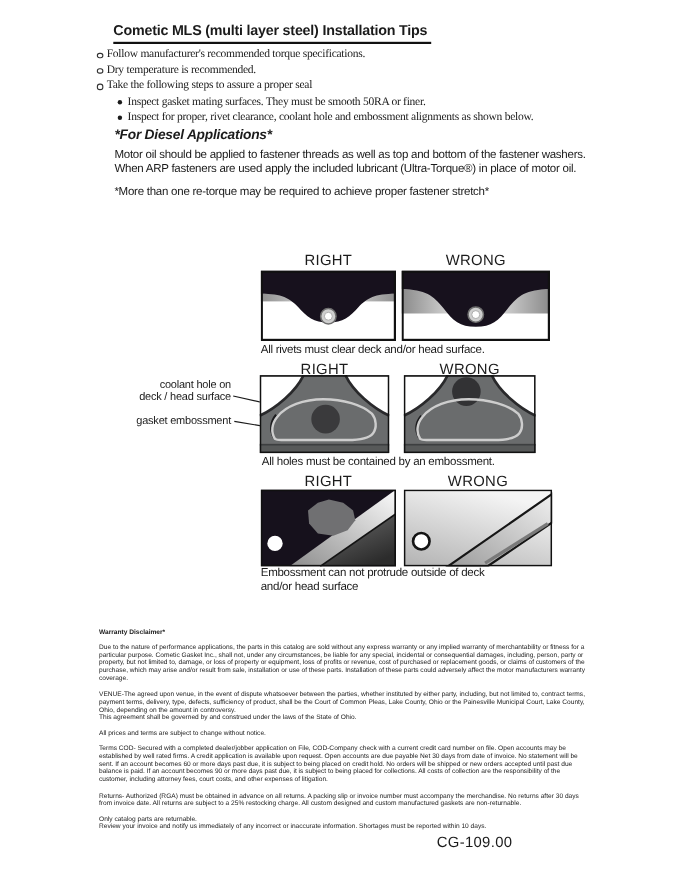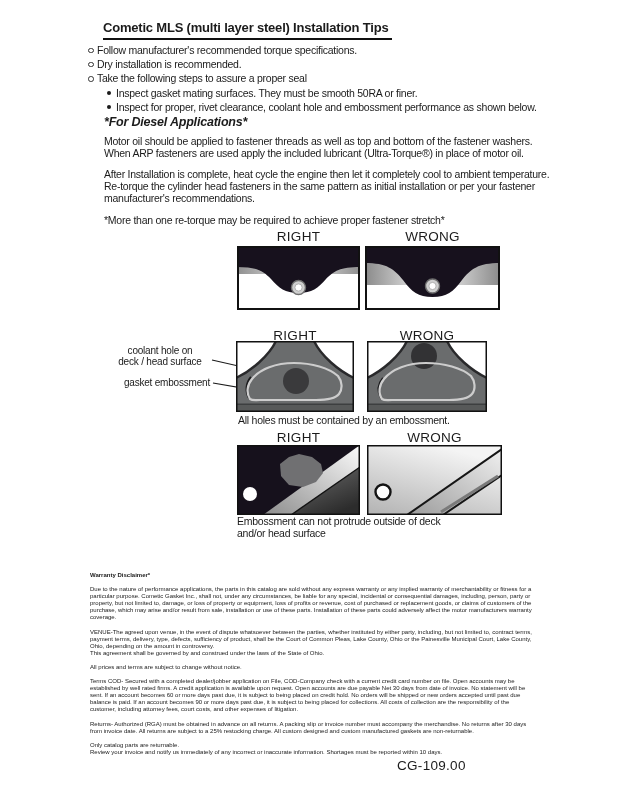--- a/index.html
+++ b/index.html
@@ -9,21 +9,21 @@
   }
   
   .title {
     position:absolute; left:103px; top:20px;
     font-size:13px; font-weight:bold; letter-spacing:-0.2px;
     border-bottom:2px solid #111; padding-bottom:3px; padding-right:4px;
   }
   
   .bullets { position:absolute; left:88px; top:43px; width:470px;
     font-size:10.5px; letter-spacing:-0.25px; line-height:14.2px; }
-  .b-row { position:relative; padding-left:9px; }
+  .b-row { position:relative; padding-left:9px;font-family:Liberation Serif, serif; }
   .ring { position:absolute; left:0; top:4.6px; width:3.5px; height:3.5px;
     border:1px solid #333; border-radius:50%; }
   .sub { margin-left:19px; }
   .dot { position:absolute; left:0; top:5px; width:4px; height:4px;
     background:#1b1b1b; border-radius:50%; }
   
   .diesel { position:absolute; left:104px; top:117px; width:452px;
     font-size:10.5px; letter-spacing:-0.25px; line-height:11.8px; }
   .diesel .h2 { font-size:12.5px; font-weight:bold; letter-spacing:-0.2px; margin:0 0 7px 0;font-style:italic; }
   .diesel p { margin:0 0 10px 0; }
@@ -38,21 +38,21 @@
   .lbl-w1 { left:365px; top:229px; width:135px; }
   .box-r1 { left:237px; top:246px; }
   .box-w1 { left:365px; top:246px; }
   .cap-1  { left:237px; top:313px; width:300px; }
   
   .lbl-r2 { left:236px; top:328px; width:118px; }
   .lbl-w2 { left:367px; top:328px; width:120px; }
   .box-r2 { left:236px; top:341px; }
   .box-w2 { left:367px; top:341px; }
   .cap-2  { left:238px; top:415px; width:300px; }
-  .ann-1  { left:110px; top:345px; width:100px;text-align:center; }
+  .ann-1  { left:110px; top:345px; width:100px; }
   .ann-2  { left:110px; top:377px; width:100px; }
   
   .lbl-r3 { left:237px; top:430px; width:123px; }
   .lbl-w3 { left:367px; top:430px; width:135px; }
   .box-r3 { left:237px; top:445px; }
   .box-w3 { left:367px; top:445px; }
   .cap-3  { left:237px; top:516px; width:225px; }
   
   .legal { position:absolute; left:90px; top:572px; width:443px;
     font-size:6px; line-height:7.1px; color:#212121; letter-spacing:0; }
@@ -69,40 +69,39 @@
 
   <div class="title">Cometic MLS (multi layer steel) Installation Tips</div>
 
   <div class="bullets">
     <div class="b-row">
       <span class="ring"></span>
       <span>Follow manufacturer's recommended torque specifications.</span>
     </div>
     <div class="b-row">
       <span class="ring"></span>
-      <span>Dry installation is recommended.</span>
+      <span>Dry temperature is recommended.</span>
     </div>
     <div class="b-row">
       <span class="ring"></span>
       <span>Take the following steps to assure a proper seal</span>
     </div>
     <div class="b-row sub">
       <span class="dot"></span>
       <span>Inspect gasket mating surfaces.  They must be smooth 50RA or finer.</span>
     </div>
     <div class="b-row sub">
       <span class="dot"></span>
-      <span>Inspect for proper, rivet clearance, coolant hole and embossment performance as shown below.</span>
+      <span>Inspect for proper, rivet clearance, coolant hole and embossment alignments as shown below.</span>
     </div>
   </div>
 
   <div class="diesel">
     <div class="h2">*For Diesel Applications*</div>
     <p>Motor oil should be applied to fastener threads as well as top and bottom of the fastener washers. When ARP fasteners are used apply the included lubricant (Ultra-Torque®) in place of motor oil.</p>
-    <p>After Installation is complete, heat cycle the engine then let it completely cool to ambient temperature. Re-torque the cylinder head fasteners in the same pattern as initial installation or per your fastener manufacturer's recommendations.</p>
     <p>*More than one re-torque may be required to achieve proper fastener stretch*</p>
   </div>
 
   <div class="dlabel lbl-r1">RIGHT</div>
   <div class="dlabel lbl-w1">WRONG</div>
 
   <div class="dbox box-r1">
     <svg width="123" height="64" viewBox="0 0 123 64">
       <defs>
         <linearGradient id="g1r" x1="0" y1="0" x2="1" y2="0">
@@ -135,20 +134,21 @@
       </defs>
       <rect width="135" height="64" fill="#ffffff"></rect>
       <rect y="17" width="135" height="22" fill="url(#g1w)"></rect>
       <path d="M0,0 H135 V17 C113,17 106,23 97,34 C88,46 82,51 67.5,51 C53,51 47,46 38,34 C29,23 22,17 0,17 Z" fill="#17111d"></path>
       <circle cx="67.5" cy="40" r="7" fill="#cfcfcf" stroke="#6e6e6e" stroke-width="1.4"></circle>
       <circle cx="67.5" cy="40" r="3.6" fill="#ffffff" stroke="#a5a5a5" stroke-width="0.8"></circle>
       <rect x="1" y="1" width="133" height="62" fill="none" stroke="#111" stroke-width="2"></rect>
     </svg>
   </div>
 
+  <div class="caption cap-1">All rivets must clear deck and/or head surface.</div>
 
   <div class="dlabel lbl-r2">RIGHT</div>
   <div class="dlabel lbl-w2">WRONG</div>
 
   <div class="ann ann-1">
     <span>coolant hole on</span><br>
     <span>deck / head surface</span>
   </div>
   <div class="ann ann-2">gasket embossment</div>
 

